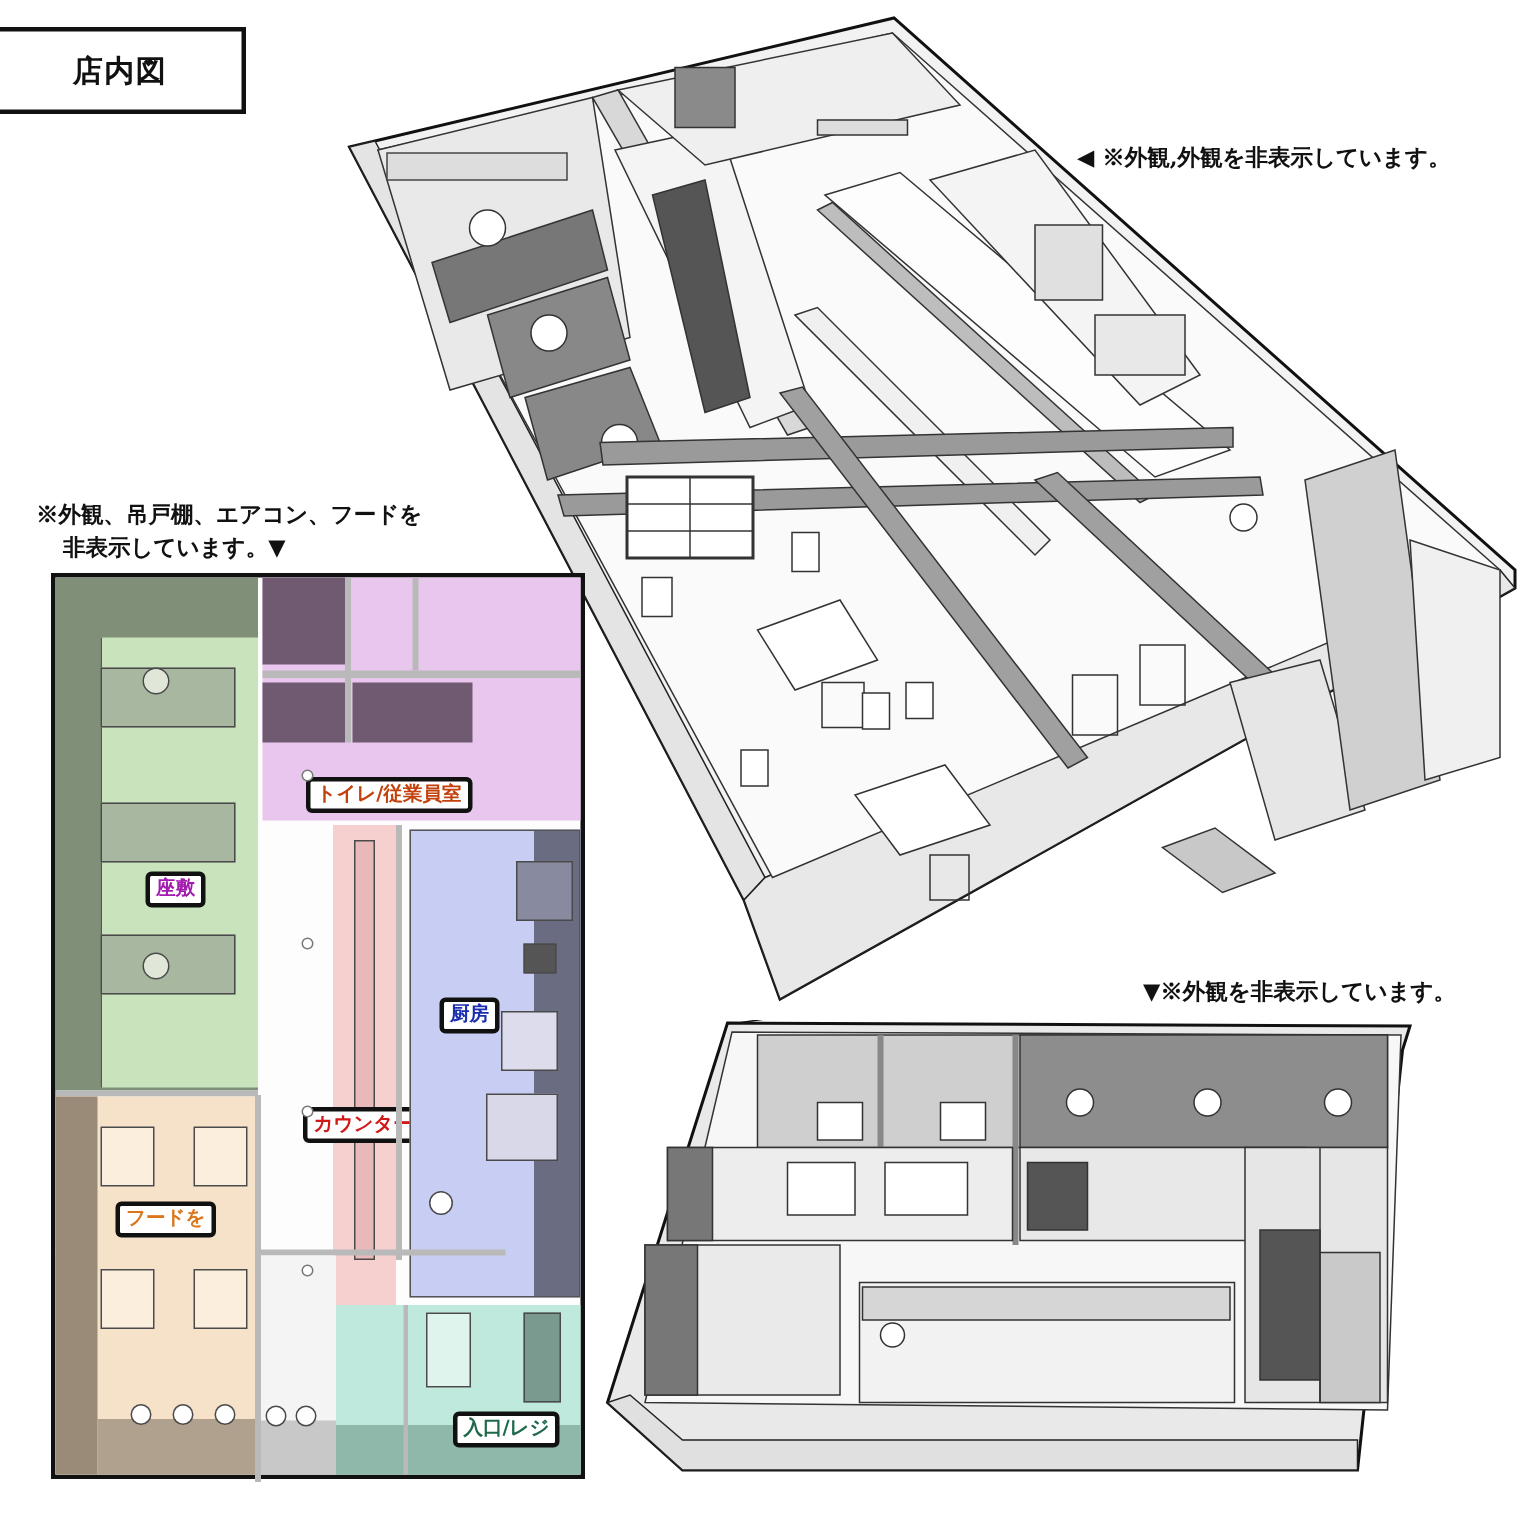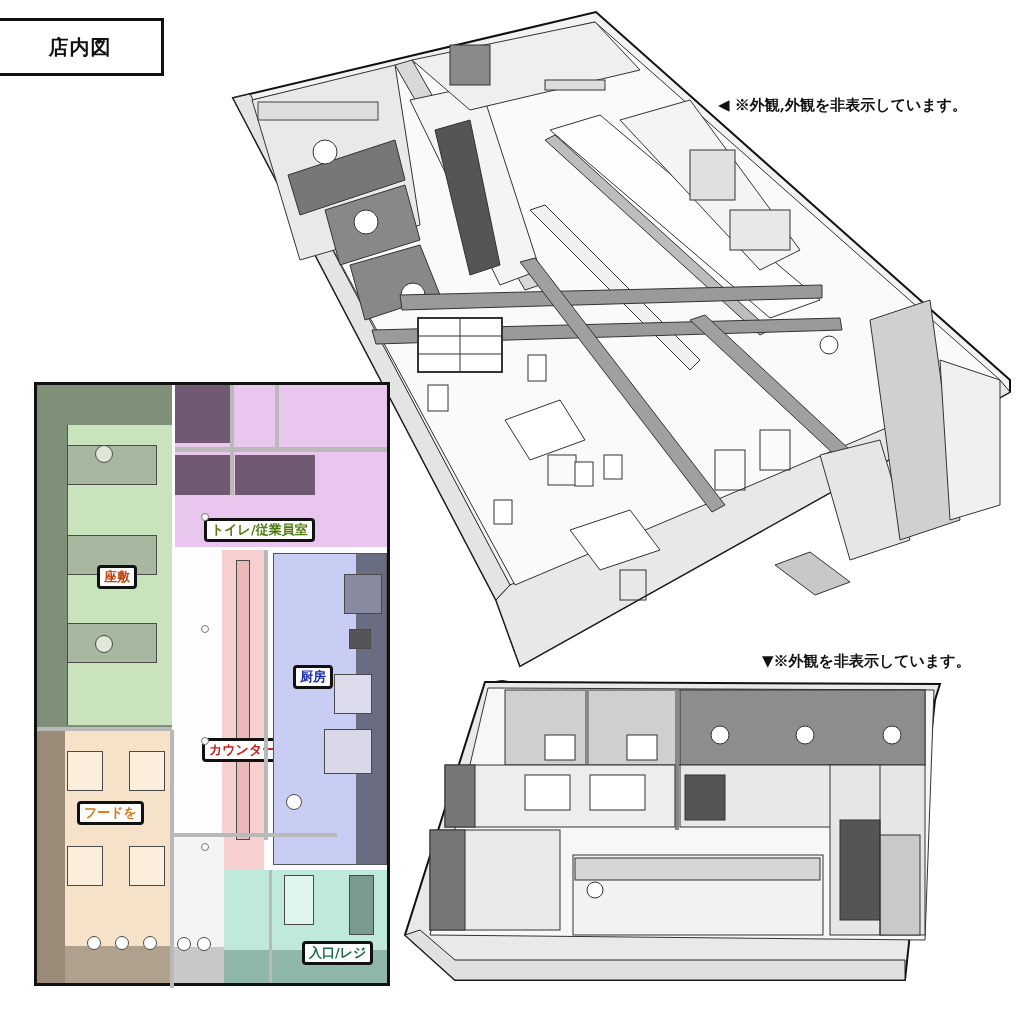--- a/index.html
+++ b/index.html
@@ -43,20 +43,22 @@
     
     svg { position: absolute; }
   </style>
 </head>
 <body>
 
 <div class="abs title-box">店内図</div>
 
 <div class="abs note note-top">◀ ※外観,外観を非表示しています。</div>
 <div class="abs note note-left">
+  <div>※外観、吊戸棚、エアコン、フードを</div>
+  <div class="line2">非表示しています。▼</div>
 </div>
 <div class="abs note note-bottom">▼※外観を非表示しています。</div>
 
 <svg width="1024" height="700" style="left:0;top:0" viewBox="0 0 1024 700">
 
   <polygon points="233,98 596,12 1010,380 1010,392 520,666 496,600" fill="#f2f2f2" stroke="#111" stroke-width="2"></polygon>
   <polygon points="233,98 250,94 510,585 496,600" fill="#e4e4e4" stroke="#222" stroke-width="1"></polygon>
   <polygon points="496,600 510,585 1000,380 1010,392 520,666" fill="#e8e8e8" stroke="#222" stroke-width="1"></polygon>
 
   <polygon points="252,100 595,22 1000,380 515,585" fill="#fafafa" stroke="#333" stroke-width="1"></polygon>
@@ -122,31 +124,31 @@
 <div class="abs plan">
 
   <div class="zone" style="left:0;top:0;width:135px;height:342px;background:#7f8f78;">
     <div class="zone" style="left:30px;top:40px;width:105px;height:300px;background:#c9e4bd;border-left:1px solid #555;"></div>
     <div class="furn" style="left:30px;top:60px;width:90px;height:40px;background:#a8b8a0;"></div>
     <div class="furn circle" style="left:58px;top:60px;width:18px;height:18px;background:#e0e6d8;"></div>
     <div class="furn" style="left:30px;top:150px;width:90px;height:40px;background:#a8b8a0;"></div>
     <div class="furn" style="left:30px;top:238px;width:90px;height:40px;background:#a8b8a0;"></div>
     <div class="furn circle" style="left:58px;top:250px;width:18px;height:18px;background:#e0e6d8;"></div>
   </div>
-  <div class="label" style="left:60px;top:180px;color:#c2410c;">座敷</div>
+  <div class="label" style="left:60px;top:196px;color:#a21caf;">座敷</div>
 
   <div class="zone" style="left:138px;top:0;width:212px;height:162px;background:#e8c6ee;">
     <div class="zone" style="left:0;top:0;width:55px;height:58px;background:#6f5a72;"></div>
     <div class="zone" style="left:0;top:70px;width:55px;height:40px;background:#6f5a72;"></div>
     <div class="zone" style="left:60px;top:70px;width:80px;height:40px;background:#6f5a72;"></div>
     <div class="wall" style="left:0;top:62px;width:212px;height:5px;"></div>
     <div class="wall" style="left:55px;top:0;width:4px;height:110px;"></div>
     <div class="wall" style="left:100px;top:0;width:4px;height:62px;"></div>
   </div>
-  <div class="label" style="left:167px;top:133px;color:#4d7c0f;">トイレ/従業員室</div>
+  <div class="label" style="left:167px;top:133px;color:#c2410c;">トイレ/従業員室</div>
 
   <div class="zone" style="left:185px;top:165px;width:42px;height:330px;background:#f6cfcf;">
     <div class="furn" style="left:14px;top:10px;width:14px;height:280px;background:#e9b8b8;"></div>
   </div>
   <div class="label" style="left:165px;top:353px;color:#d01818;">カウンター席</div>
 
   <div class="zone" style="left:236px;top:168px;width:114px;height:312px;background:#c8cdf4;border:1px solid #555;">
     <div class="zone" style="left:82px;top:0;width:30px;height:310px;background:#6a6d82;"></div>
     <div class="furn" style="left:70px;top:20px;width:38px;height:40px;background:#888aa0;"></div>
     <div class="furn" style="left:75px;top:75px;width:22px;height:20px;background:#555;"></div>

